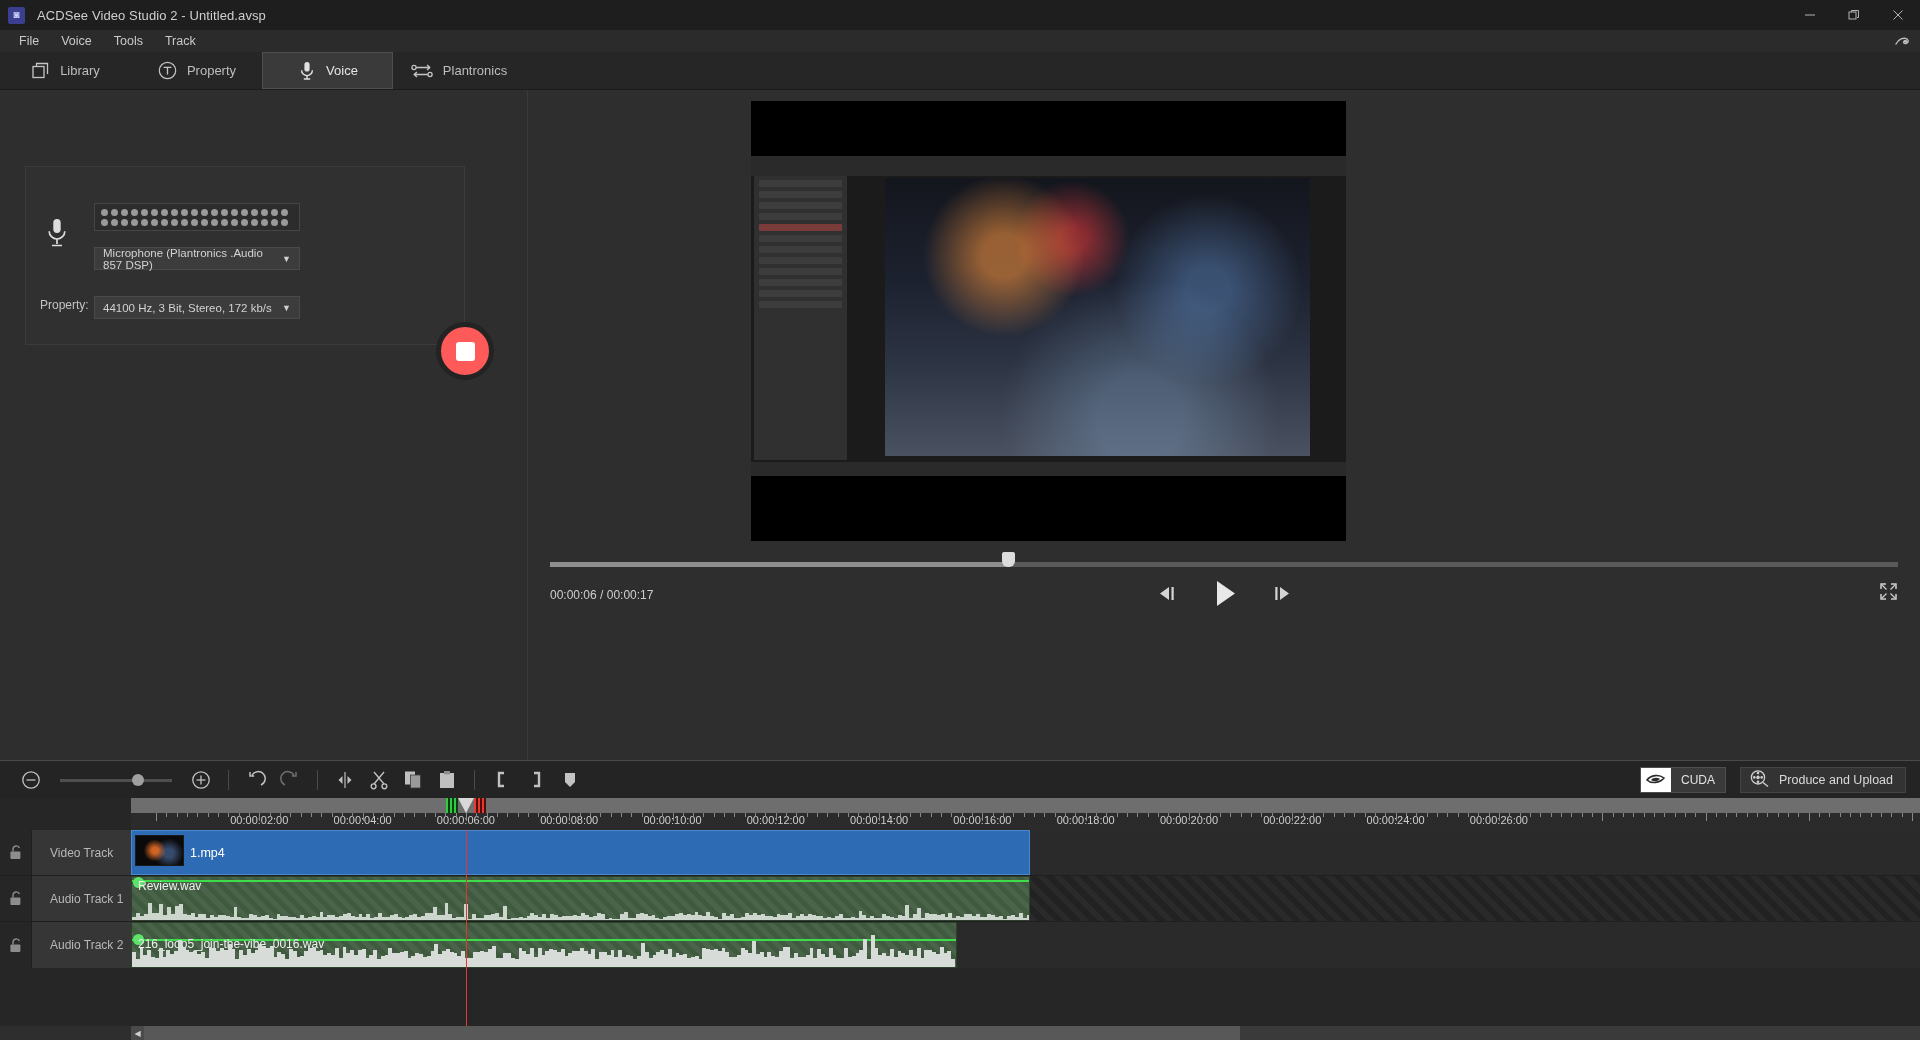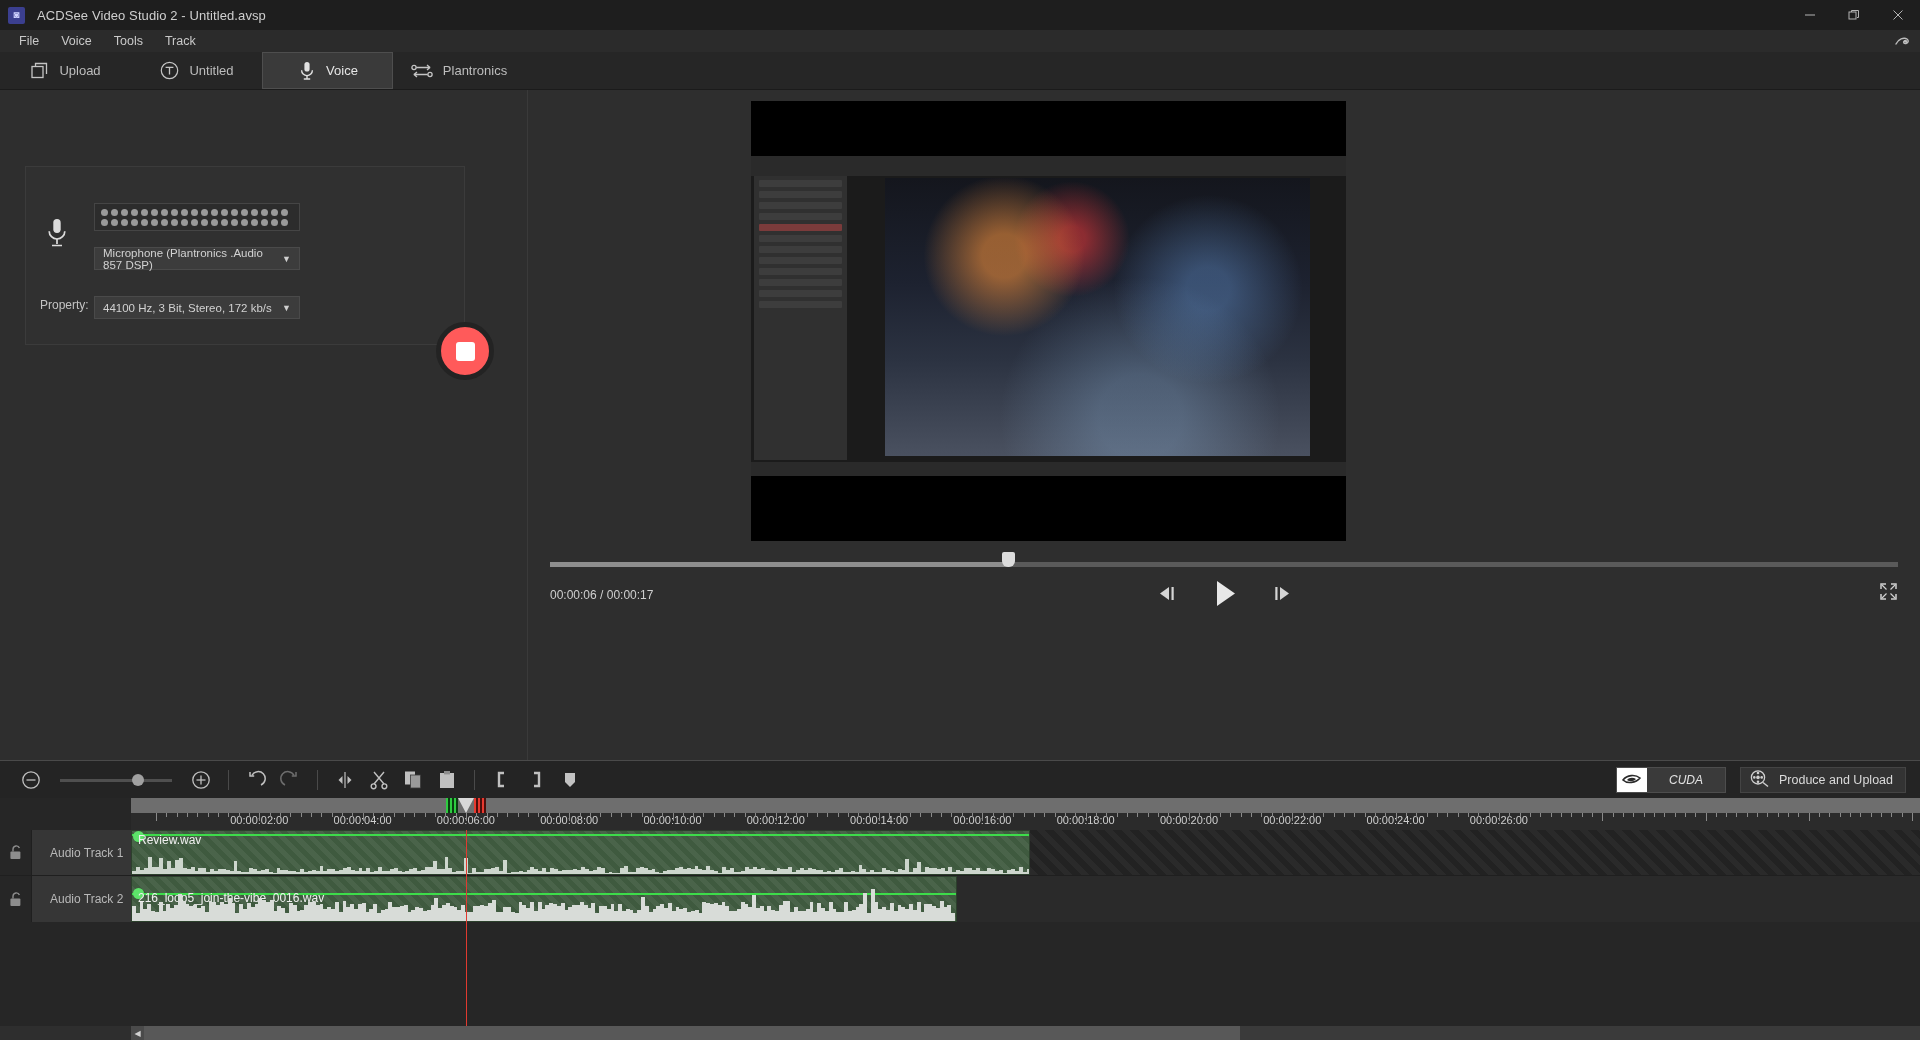--- a/index.html
+++ b/index.html
@@ -139,21 +139,21 @@
     position: absolute; left: 70%; top: 4px; width: 12px; height: 12px; border-radius: 50%;
     background: #a0a0a0; margin-left: -6px;
   }
   .tb-right { position: absolute; right: 14px; display: flex; align-items: center; gap: 14px; }
   .cuda-badge {
     display: flex; align-items: center; height: 26px; background: #3a3a3a; border: 1px solid #4d4d4d;
   }
   .cuda-logo {
     width: 30px; height: 24px; background: #fff; display: flex; align-items: center; justify-content: center;
   }
-  .cuda-text { padding: 0 22px; font-size: 12px; color: #e2e2e2; font-style: italic; }
+  .cuda-text { padding: 0 10px; font-size: 12px; color: #e2e2e2; }
   .produce-btn {
     display: flex; align-items: center; gap: 9px; height: 26px; padding: 0 12px 0 8px;
     background: #333; border: 1px solid #444; font-size: 12.5px; color: #dadada;
   }
 
   
   .timeline { flex: 0 0 242px; height: 242px; background: #262626; display: flex; flex-direction: column; }
   .tl-head-row { display: flex; height: 32px; flex: 0 0 32px; }
   .tl-head-left { width: 131px; flex: 0 0 131px; background: #262626; }
   .ruler { flex: 1 1 auto; position: relative; background: #2b2b2b; overflow: hidden; }
@@ -261,31 +261,31 @@
   </div>
 
   <div class="tabstrip">
     <div class="tab">
       <span>
         <svg width="20" height="20" viewBox="0 0 20 20">
           <rect x="2" y="5.5" width="11" height="11" fill="none" stroke="#c5c5c5" stroke-width="1.3"></rect>
           <path d="M5.5 5.5V2.5H16.5V13" fill="none" stroke="#c5c5c5" stroke-width="1.3"></path>
         </svg>
       </span>
-      <span>Upload</span>
+      <span>Library</span>
     </div>
 
     <div class="tab">
       <span>
         <svg width="21" height="21" viewBox="0 0 21 21">
           <circle cx="10.5" cy="10.5" r="8.2" fill="none" stroke="#c5c5c5" stroke-width="1.2"></circle>
           <path d="M6.6 7.4h7.8M10.5 7.4v7" fill="none" stroke="#c5c5c5" stroke-width="1.3"></path>
         </svg>
       </span>
-      <span>Untitled</span>
+      <span>Property</span>
     </div>
 
     <div class="tab active">
       <span>
         <svg width="20" height="22" viewBox="0 0 20 22">
           <rect x="7.4" y="2" width="5.2" height="9.6" rx="2.6" fill="#e0e0e0"></rect>
           <path d="M4.6 10.2a5.4 5.4 0 0 0 10.8 0" fill="none" stroke="#e0e0e0" stroke-width="1.4"></path>
           <path d="M10 15.6v3.4M6.8 19h6.4" fill="none" stroke="#e0e0e0" stroke-width="1.4"></path>
         </svg>
       </span>
@@ -743,20 +743,35 @@
           <div class="tick" style="left: 1750.11px; height: 4px;"></div>
           <div class="tick" style="left: 1760.44px; height: 4px;"></div>
           <div class="tick" style="left: 1770.77px; height: 4px;"></div>
           <div class="tick" style="left: 1781.1px; height: 8px;"></div>
         </div>
     </div>
 
     <div class="tracks-area" id="tracks-area">
 
 
+      <div class="track-row" style="height:46px">
+        <div class="lock-cell">
+          <svg width="15" height="17" viewBox="0 0 15 17">
+            <rect x="2.4" y="7.5" width="10" height="7.6" rx="1" fill="#8d8d8d"></rect>
+            <path d="M5 7.5V5a3.3 3.3 0 0 1 6.4-.9" fill="none" stroke="#8d8d8d" stroke-width="1.4"></path>
+          </svg>
+        </div>
+        <div class="name-cell">Video Track</div>
+        <div class="lane">
+          <div class="clip video" style="left:0; width:899px">
+            <div class="clip-thumb"></div>
+            <div class="clip-label">1.mp4</div>
+          </div>
+        </div>
+      </div>
 
       <div class="track-row" style="height:46px">
         <div class="lock-cell">
           <svg width="15" height="17" viewBox="0 0 15 17">
             <rect x="2.4" y="7.5" width="10" height="7.6" rx="1" fill="#8d8d8d"></rect>
             <path d="M5 7.5V5a3.3 3.3 0 0 1 6.4-.9" fill="none" stroke="#8d8d8d" stroke-width="1.4"></path>
           </svg>
         </div>
         <div class="name-cell">Audio Track 1</div>
         <div class="lane hatch">

